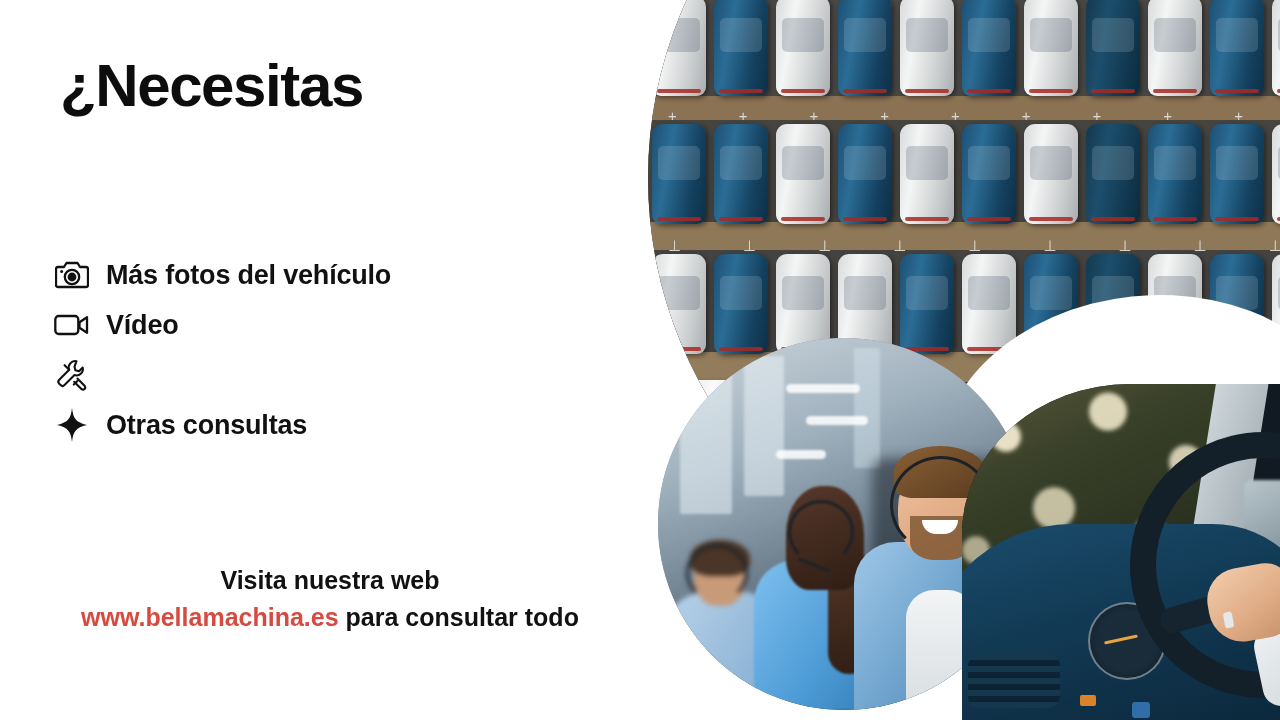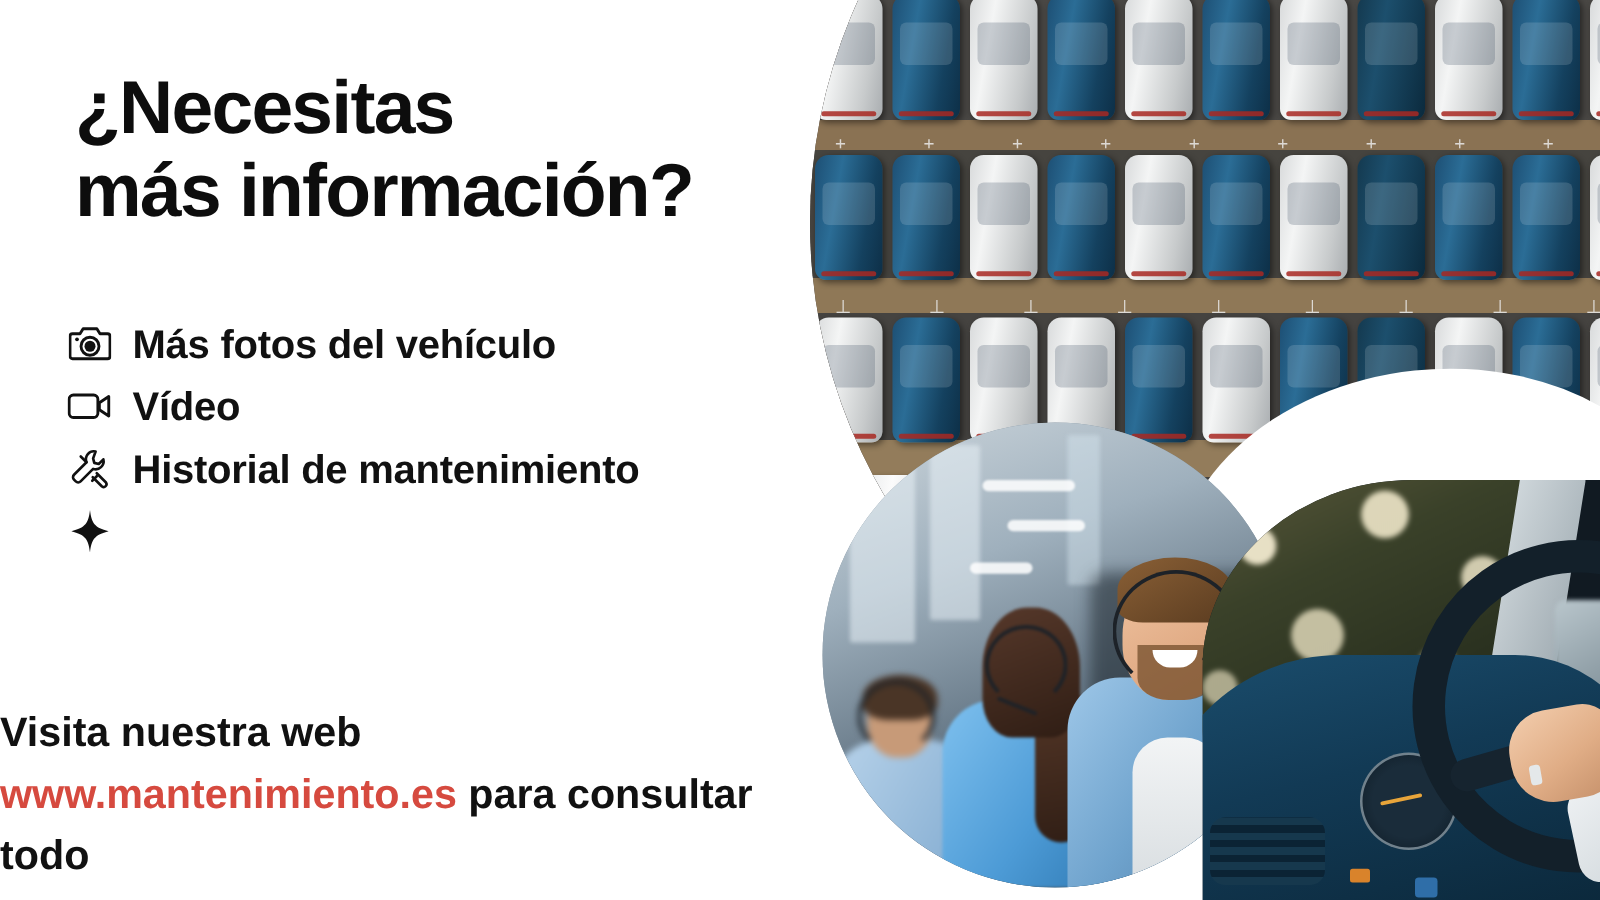--- a/index.html
+++ b/index.html
@@ -512,21 +512,21 @@
   .feature-icon {
     width: 40px;
     min-width: 40px;
     height: 40px;
     display: flex;
     align-items: center;
     justify-content: center;
     color: #111111;
   }
   .feature-label {
-    font-size: 32px;
+    font-size: 27px;
     font-weight: 700;
     color: #111111;
     letter-spacing: -0.2px;
     white-space: nowrap;
     font-family: "Liberation Sans", "DejaVu Sans", sans-serif;
   }
 
   .cta {
     position: absolute;
     left: 0;
@@ -539,22 +539,22 @@
     letter-spacing: -0.6px;
     color: #e4544a;
     font-family: "Liberation Sans", "DejaVu Sans", sans-serif;
   }
 
   .footer {
     position: absolute;
     left: 0;
     top: 562px;
     width: 660px;
-    text-align: left;
-    font-size: 33px;
+    text-align: center;
+    font-size: 25px;
     font-weight: 700;
     line-height: 1.48;
     color: #111111;
     font-family: "Liberation Sans", "DejaVu Sans", sans-serif;
   }
   .footer .line { display: block; }
   .footer .url {
     color: #d64a3f;
   }
 </style>
@@ -711,21 +711,20 @@
         <div class="hand"></div>
         <div class="ring"></div>
       </div>
     </div>
   </div>
 
   <div class="content">
 
     <h1 class="headline">
       <span>¿Necesitas</span>
-      <span class="l2">más información?</span>
     </h1>
 
     <ul class="features">
 
       <li class="feature">
         <span class="feature-icon">
           <svg width="34" height="30" viewBox="0 0 34 30" aria-hidden="true">
             <path d="M3 7h6l2.5-4h11L25 7h6a2 2 0 0 1 2 2v16a2 2 0 0 1-2 2H3a2 2 0 0 1-2-2V9a2 2 0 0 1 2-2z" fill="none" stroke="#111" stroke-width="2.3" stroke-linejoin="round"></path>
             <circle cx="17" cy="17" r="7.2" fill="none" stroke="#111" stroke-width="2.3"></circle>
             <circle cx="17" cy="17" r="4.4" fill="#111"></circle>
@@ -749,33 +748,33 @@
         <span class="feature-icon">
           <svg width="34" height="34" viewBox="0 0 34 34" aria-hidden="true">
             <g stroke="#111" stroke-width="2.1" fill="none" stroke-linejoin="round" stroke-linecap="round">
               <path d="M21.5 3.2a6.4 6.4 0 0 0-7.3 8.6L4.2 21.8a2.8 2.8 0 0 0 0 3.9l1.4 1.4a2.8 2.8 0 0 0 3.9 0l10-10a6.4 6.4 0 0 0 8.2-7.6l-3.7 3.7-3.6-.9-.9-3.6z"></path>
               <path d="M9.6 7.2l4.6 4.6"></path>
               <path d="M22.4 20.6l7.4 7.4a2.3 2.3 0 0 1-3.2 3.2l-7.4-7.4"></path>
               <path d="M18.8 26.6l3.6-3.6"></path>
             </g>
           </svg>
         </span>
-        <span class="feature-label">Historial de mantenimiento</span>
       </li>
 
       <li class="feature">
         <span class="feature-icon">
           <svg width="30" height="34" viewBox="0 0 30 34" aria-hidden="true">
             <path d="M15 0c1.2 10.4 3.6 14.2 15 17-11.4 2.8-13.8 6.6-15 17-1.2-10.4-3.6-14.2-15-17 11.4-2.8 13.8-6.6 15-17z" fill="#111"></path>
           </svg>
         </span>
+        <span class="feature-label">Otras consultas</span>
       </li>
 
     </ul>
 
 
     <div class="footer">
       <span class="line">Visita nuestra web</span>
-      <span class="line"><span class="url">www.mantenimiento.es</span><span> para consultar todo</span></span>
+      <span class="line"><span class="url">www.bellamachina.es</span><span> para consultar todo</span></span>
     </div>
 
   </div>
 </div>
 
 </body></html>

